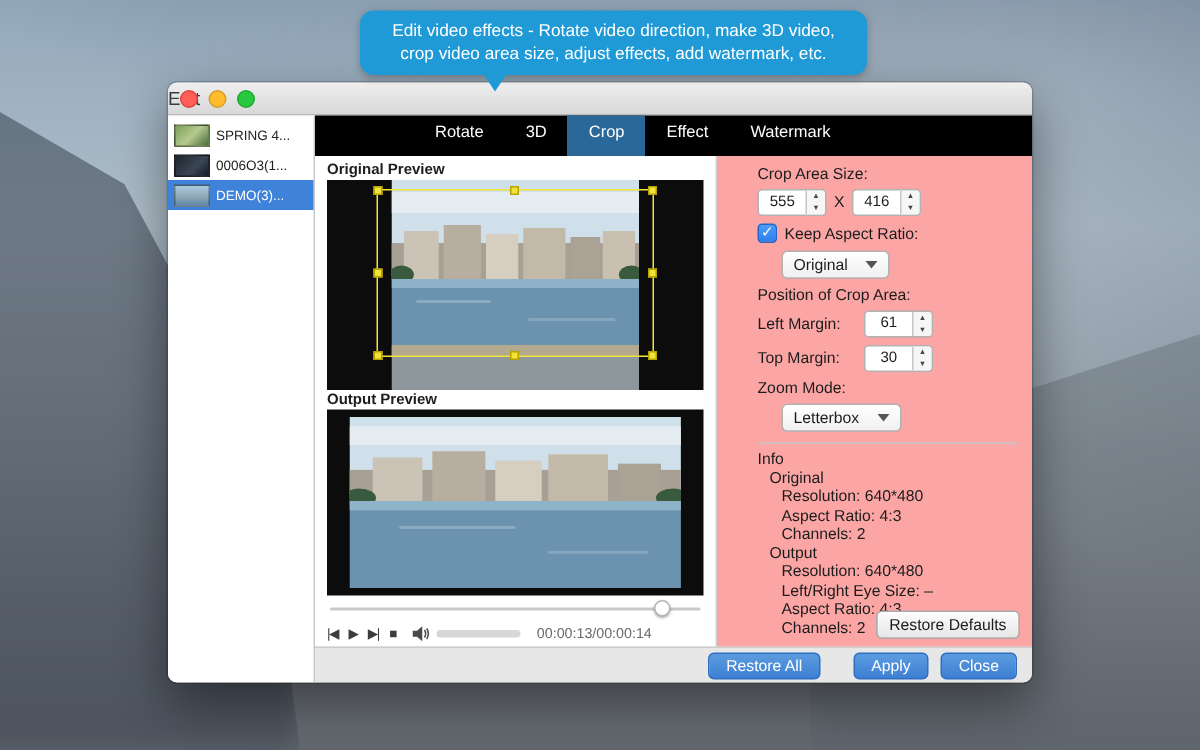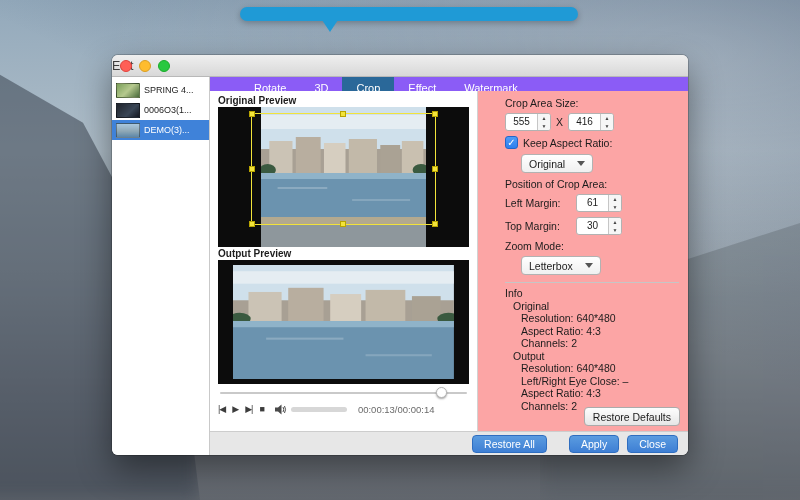--- a/index.html
+++ b/index.html
@@ -46,21 +46,21 @@
     font-size:9px; color:#222; white-space:nowrap; overflow:hidden; }
   .side-item.selected { background:#3f82d9; color:#fff; }
   .thumb { width:24px; height:15px; flex:0 0 24px; border:1px solid rgba(0,0,0,.35); }
   .thumb.t1 { background:linear-gradient(135deg,#7aa05a 0%,#b6c98e 50%,#4a6b3a 100%); }
   .thumb.t2 { background:linear-gradient(135deg,#20242c 0%,#3a4656 60%,#141821 100%); }
   .thumb.t3 { background:linear-gradient(180deg,#aac8dd 0%,#8fa8b6 55%,#5d87a8 100%); }
 
   .main { flex:1; display:flex; flex-direction:column; min-width:0; }
 
   
-  .tabbar { height:14px; background:#8b5cf6; display:flex; padding-left:30px; }
+  .tabbar { height:27px; background:#000000; display:flex; padding-left:66px; }
   .tab { color:#fff; font-size:11px; line-height:22px; padding:0 14px; cursor:default; }
   .tab.selected { background:#2a6899; }
 
   .content { flex:1; display:flex; min-height:0; }
 
   
   .preview-col { width:268px; background:#fff; border-right:1px solid #d2d2d2; padding:3px 8px 0 8px; }
   .preview-label { font-size:10px; font-weight:bold; color:#1d1d1d; height:13px; line-height:13px; }
   .preview-box { position:relative; width:100%; background:#0c0c0c; overflow:hidden; }
   .preview-box.original { height:140px; }
@@ -126,20 +126,21 @@
     background:linear-gradient(#5b9ce0,#3e7fd4); color:#fff; font-size:10.5px; font-family:inherit;text-align:center; }
   .btn-blue.gap { margin-right:14px; }
 </style>
 </head>
 <body>
 
 <div class="mountain m1"></div>
 <div class="mountain m2"></div>
 
 <div class="callout">
+  <span>Edit video effects - Rotate video direction, make 3D video, crop video area size, adjust effects, add watermark, etc.</span>
   <div class="arrow"></div>
 </div>
 
 <div class="window">
   <div class="titlebar">
     <div class="lights">
       <span class="light red"></span>
       <span class="light yellow"></span>
       <span class="light green"></span>
     </div>
@@ -330,21 +331,21 @@
           <div class="info-line">Info</div>
           <div class="info-sub">Original</div>
           <div class="info-rows">
             <div>Resolution: 640*480</div>
             <div>Aspect Ratio: 4:3</div>
             <div>Channels: 2</div>
           </div>
           <div class="info-sub">Output</div>
           <div class="info-rows">
             <div>Resolution: 640*480</div>
-            <div>Left/Right Eye Close: –</div>
+            <div>Left/Right Eye Size: –</div>
             <div>Aspect Ratio: 4:3</div>
             <div>Channels: 2</div>
           </div>
 
           <button class="restore-defaults">Restore Defaults</button>
         </div>
       </div>
 
       <div class="footer">
         <button class="btn-blue gap">Restore All</button>

